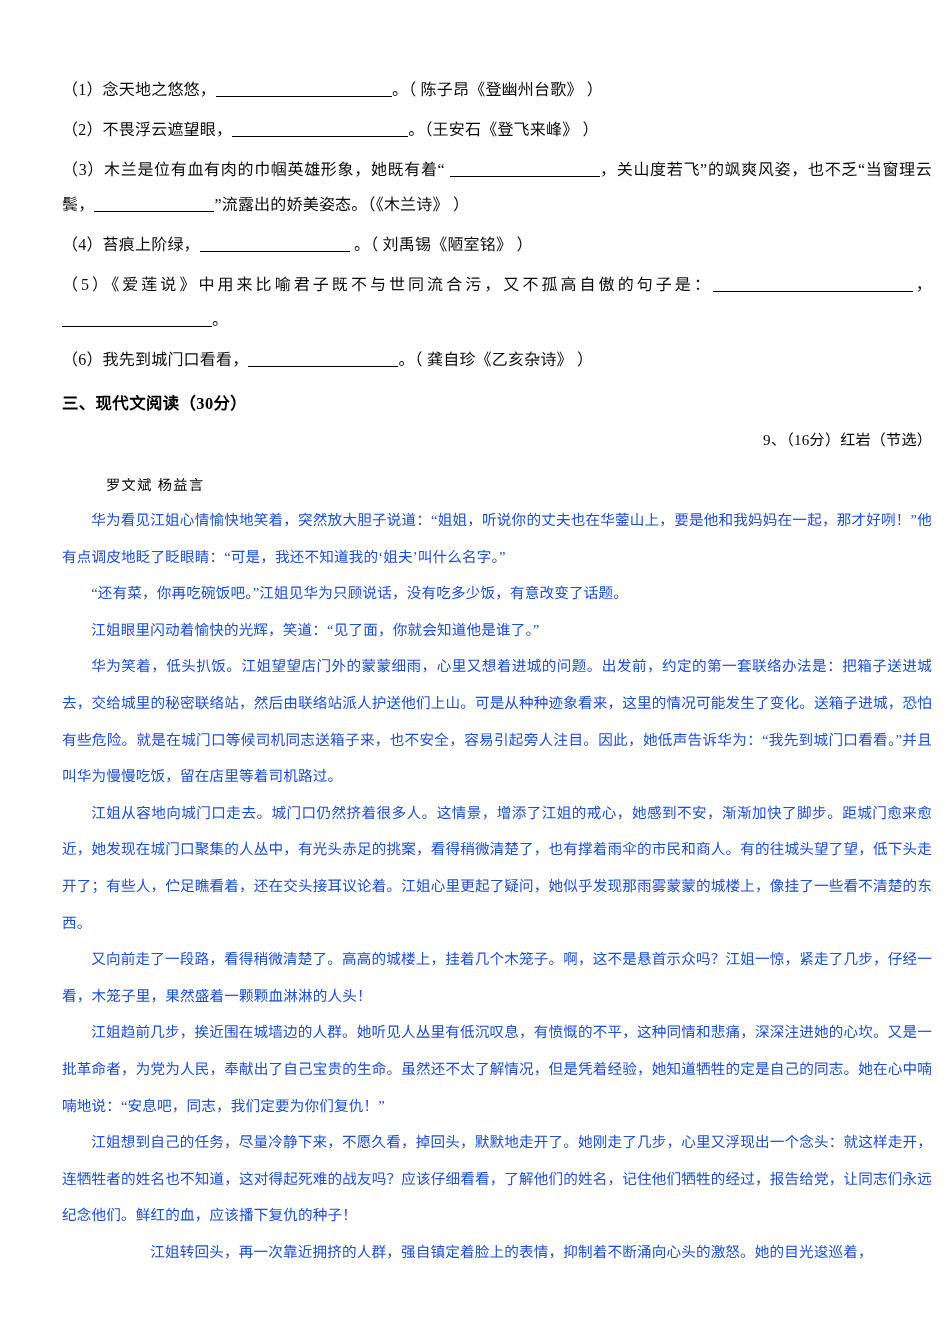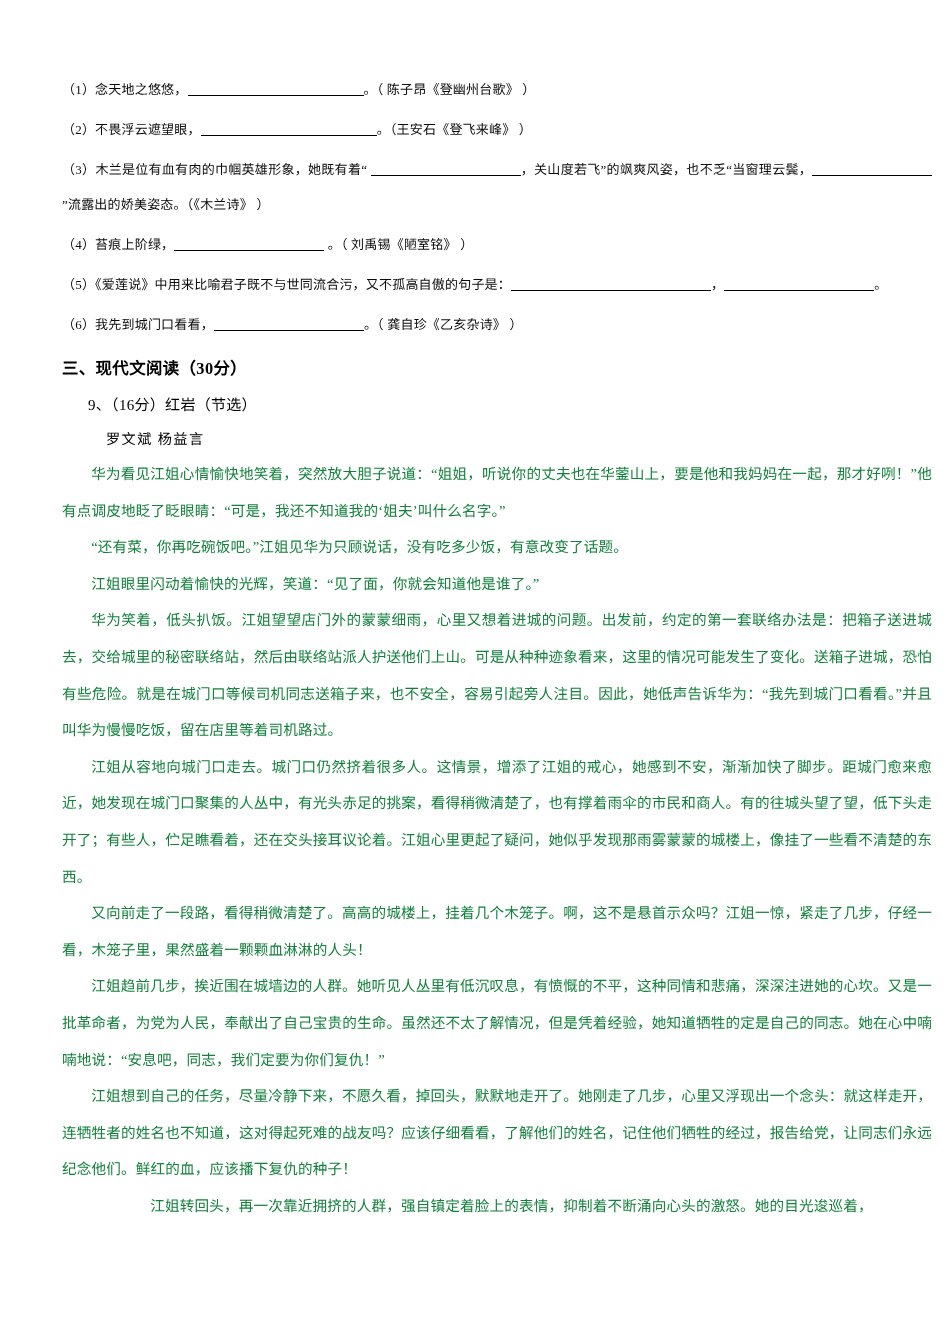--- a/index.html
+++ b/index.html
@@ -21,21 +21,21 @@
     box-sizing: border-box;
     padding: 72px 18px 0 62px;
   }
 
   
   .fill-list {
     margin: 0;
     padding: 0;
   }
   .fill-item {
-    font-size: 13px;
+    font-size: 16px;
     line-height: 35px;
     letter-spacing: 0.2px;
     text-align: justify;
     text-justify: inter-ideograph;
     margin: 0 0 5px 0;
     padding: 0;
     color: #0b0b0b;
   }
   .fill-item .num {
     white-space: nowrap;
@@ -58,37 +58,38 @@
     font-weight: bold;
     line-height: 30px;
     margin: 12px 0 6px 0;
     letter-spacing: 0.4px;
   }
   .q-head {
     font-size: 15px;
     line-height: 30px;
     margin: 0 0 0 26px;
     letter-spacing: 0.3px;
+    text-align: right;
   }
   .authors {
     font-size: 14.2px;
     line-height: 30px;
-    margin: 4px 0 2px 44px;
+    margin: 15px 0 2px 44px;
     letter-spacing: 1.4px;
   }
 
   
   .passage {
     font-size: 14.6px;
     line-height: 36.6px;
     text-align: justify;
     text-justify: inter-ideograph;
     margin: 0;
     letter-spacing: 0.15px;
-    color: #15803d;
+    color: #1d4ed8;
   }
   .passage p {
     margin: 0;
     padding: 0;
     text-indent: 2em;
     text-align: justify;
     text-justify: inter-ideograph;
   }
   .passage p:last-child {
     text-align: center;

